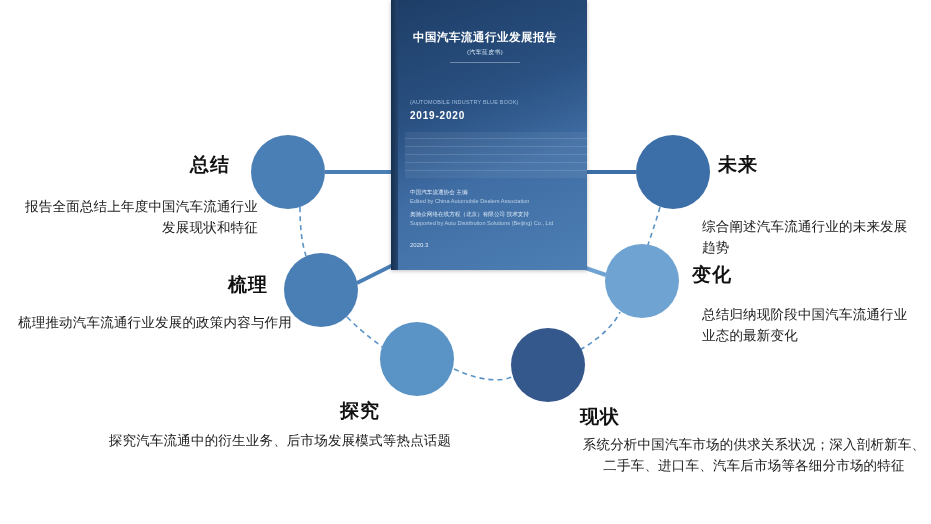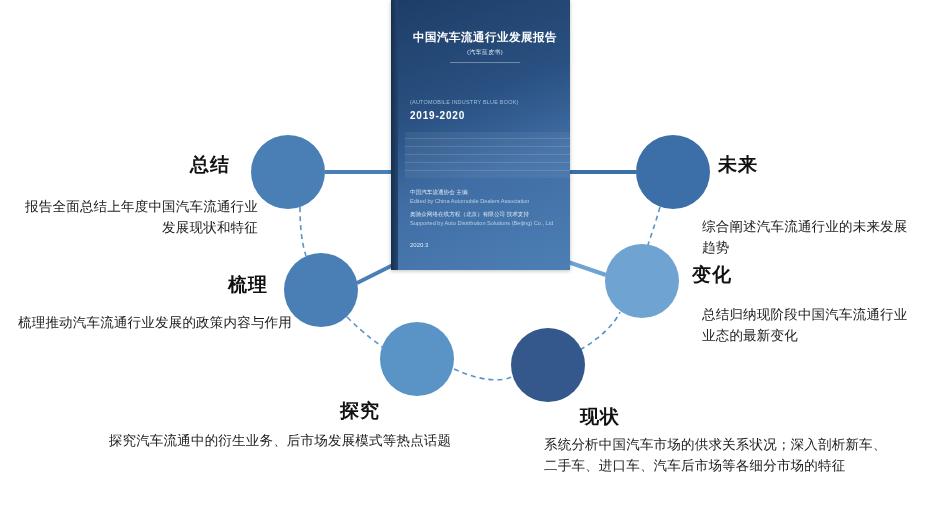--- a/index.html
+++ b/index.html
@@ -26,21 +26,21 @@
     position: absolute;
     left: 0; top: 0;
     width: 931px;
     height: 524px;
   }
   
   .book {
     position: absolute;
     left: 391px;
     top: 0px;
-    width: 179px;
+    width: 196px;
     height: 270px;
     background: linear-gradient(160deg, #1d3d66 0%, #2a5182 38%, #3f6da4 62%, #4d7fb4 100%);
     box-shadow: 0 1px 4px rgba(0,0,0,0.25);
     overflow: hidden;
   }
   .book-spine {
     position: absolute;
     left: 0; top: 0;
     width: 7px; height: 100%;
     background: linear-gradient(90deg,#16304f 0%, #25456e 100%);
@@ -233,15 +233,15 @@
   <div class="node-label" style="left:222px; top:272px;margin-left:6px;">梳理</div>
   <div class="node-desc ta-right" style="left:14px; top:312px; width:278px;">梳理推动汽车流通行业发展的政策内容与作用</div>
 
   <div class="node-label" style="left:692px; top:262px;">变化</div>
   <div class="node-desc ta-left" style="left:702px; top:304px; width:216px;">总结归纳现阶段中国汽车流通行业业态的最新变化</div>
 
   <div class="node-label" style="left:340px; top:398px;">探究</div>
   <div class="node-desc ta-center" style="left:70px; top:430px; width:420px;">探究汽车流通中的衍生业务、后市场发展模式等热点话题</div>
 
   <div class="node-label" style="left:580px; top:404px;">现状</div>
-  <div class="node-desc ta-left" style="left:544px; top:434px; width:356px;">系统分析中国汽车市场的供求关系状况；深入剖析新车、二手车、进口车、汽车后市场等各细分市场的特征</div>
+  <div class="node-desc ta-left" style="left:576px; top:434px; width:356px;text-align:center;">系统分析中国汽车市场的供求关系状况；深入剖析新车、二手车、进口车、汽车后市场等各细分市场的特征</div>
 
 </div>
 
 </body></html>

